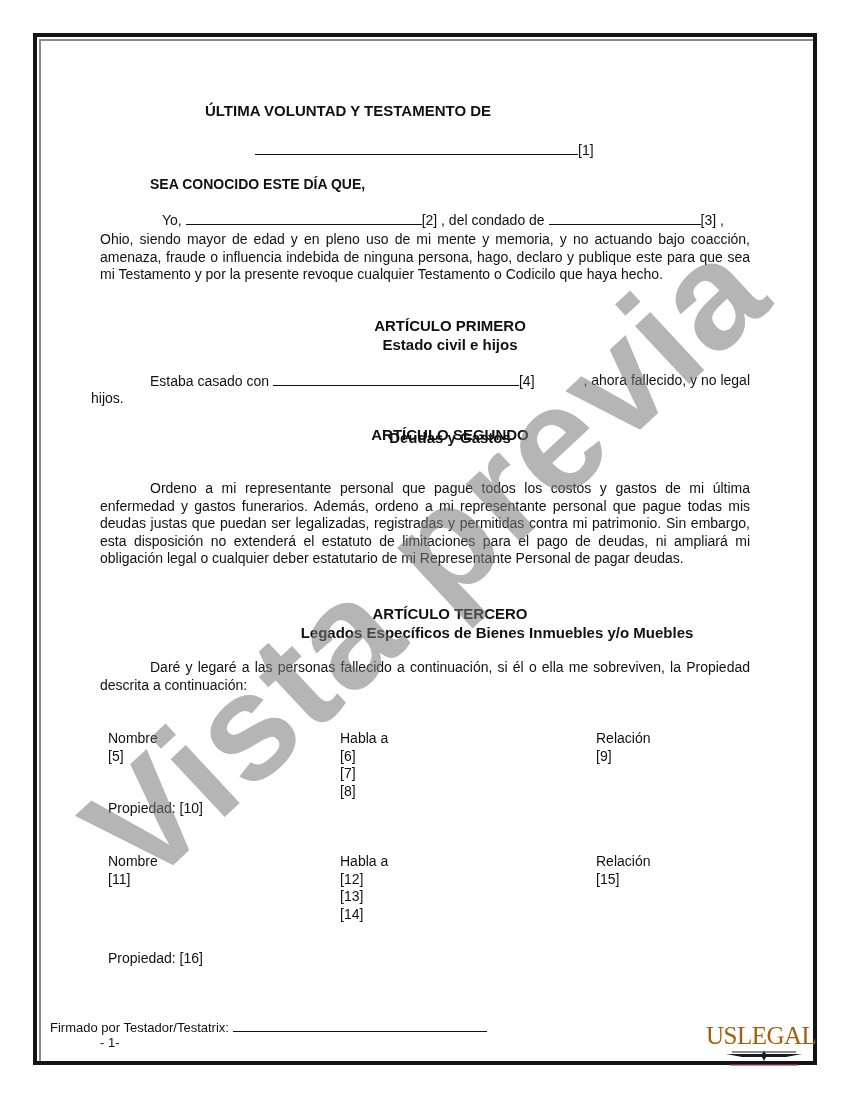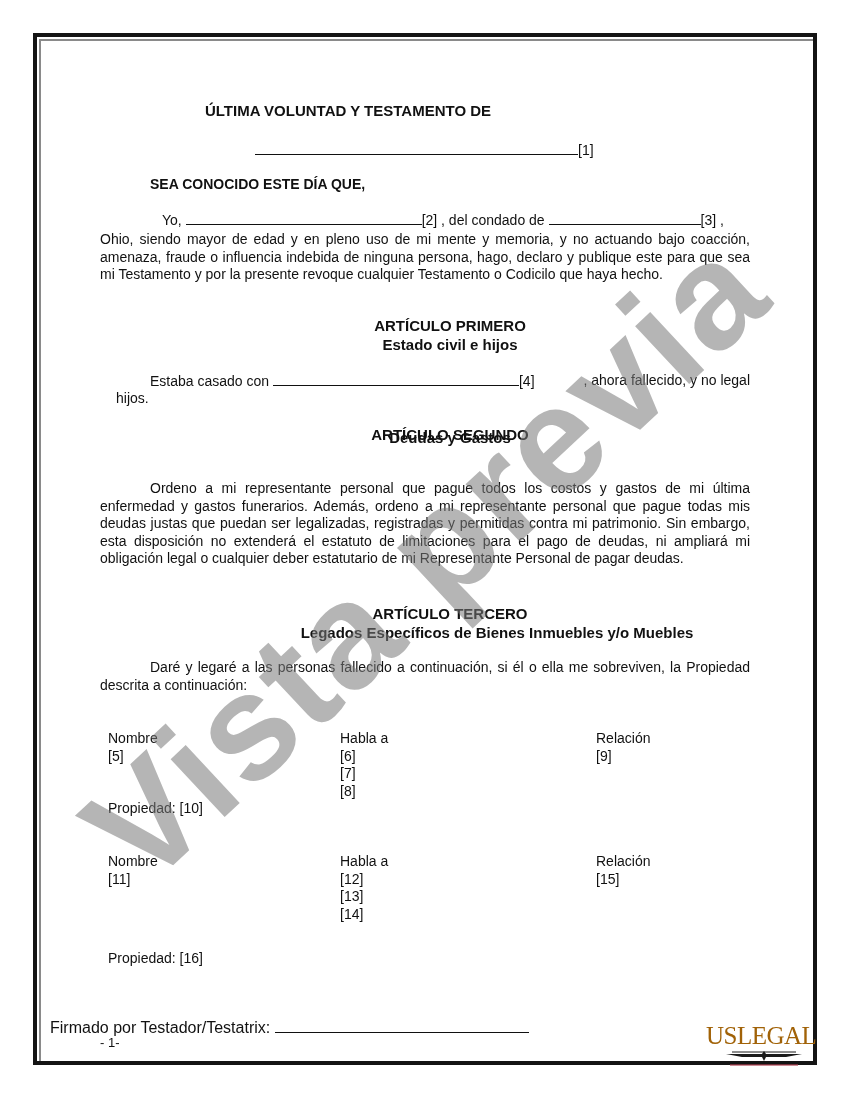--- a/index.html
+++ b/index.html
@@ -15,21 +15,21 @@
     }
     .abs { position: absolute; white-space: nowrap; }
     .title { font-weight: bold; font-size: 15px; left: 0; width: 696px; text-align: center; }
     .body-text { font-size: 14px; line-height: 17.6px; }
     .justify { position: absolute; left: 100px; width: 650px; text-align: justify; font-size: 14px; line-height: 17.6px; white-space: normal; }
     .indent { display: inline-block; width: 50px; }
     .blank { display: inline-block; border-bottom: 1px solid #111; height: 13px; vertical-align: baseline; }
     .heading { position: absolute; left: 0; width: 850px; text-align: center; font-weight: bold; font-size: 15px; line-height: 19px; margin-left: 25px; }
     .col { position: absolute; font-size: 14px; line-height: 17.6px; }
     .col div { white-space: nowrap; }
-    .footer-sign { font-size: 16px; }
+    .footer-sign { font-size: 13px; }
     .page-num { font-size: 13px; }
     .logo { position: absolute; left: 706px; top: 1024px; width: 116px; height: 44px; }
     .logo-text { font-family: "Liberation Serif", serif; font-size: 25px; color: #a16207; letter-spacing: -0.5px; line-height: 24px; }
     .watermark {
       position: absolute; left: 425px; top: 560px;
       transform: translate(-50%, -50%) rotate(-43deg);
       font-family: "Liberation Sans", sans-serif; font-weight: bold; font-size: 150px;
       color: rgba(120,120,120,0.55); white-space: nowrap; letter-spacing: 2px;
       pointer-events: none;
     }
@@ -55,21 +55,21 @@
 </div>
 <div class="justify" style="top:231px;">Ohio, siendo mayor de edad y en pleno uso de mi mente y memoria, y no actuando bajo coacción, amenaza, fraude o influencia indebida de ninguna persona, hago, declaro y publique este para que sea mi Testamento y por la presente revoque cualquier Testamento o Codicilo que haya hecho.</div>
 
 <div class="heading" style="top:316px;">ARTÍCULO PRIMERO</div>
 <div class="heading" style="top:335px;">Estado civil e hijos</div>
 <div class="abs body-text" style="left:100px; top:372px;">
   <span class="indent"></span><span>Estaba casado con</span>
   <span class="blank" style="width:246px;"></span><span>[4]</span>
 </div>
 <div class="abs body-text" style="left:538px; top:372px; width:212px; text-align:right;">, ahora fallecido, y no legal</div>
-<div class="abs body-text" style="left:116px; top:390px;text-align:center;">hijos.</div>
+<div class="abs body-text" style="left:91px; top:390px;text-align:center;">hijos.</div>
 
 <div class="heading" style="top:425px;">ARTÍCULO SEGUNDO</div>
 <div class="heading" style="top:428px;">Deudas y Gastos</div>
 <div class="justify" style="top:480px; text-indent:50px;">Ordeno a mi representante personal que pague todos los costos y gastos de mi última enfermedad y gastos funerarios. Además, ordeno a mi representante personal que pague todas mis deudas justas que puedan ser legalizadas, registradas y permitidas contra mi patrimonio. Sin embargo, esta disposición no extenderá el estatuto de limitaciones para el pago de deudas, ni ampliará mi obligación legal o cualquier deber estatutario de mi Representante Personal de pagar deudas.</div>
 
 <div class="heading" style="top:604px;">ARTÍCULO TERCERO</div>
 <div class="heading" style="top:623px;padding-left:47px;">Legados Específicos de Bienes Inmuebles y/o Muebles</div>
 <div class="justify" style="top:659px; text-indent:50px;">Daré y legaré a las personas fallecido a continuación, si él o ella me sobreviven, la Propiedad descrita a continuación:</div>
 
 <div class="col" style="left:108px; top:730px;">

